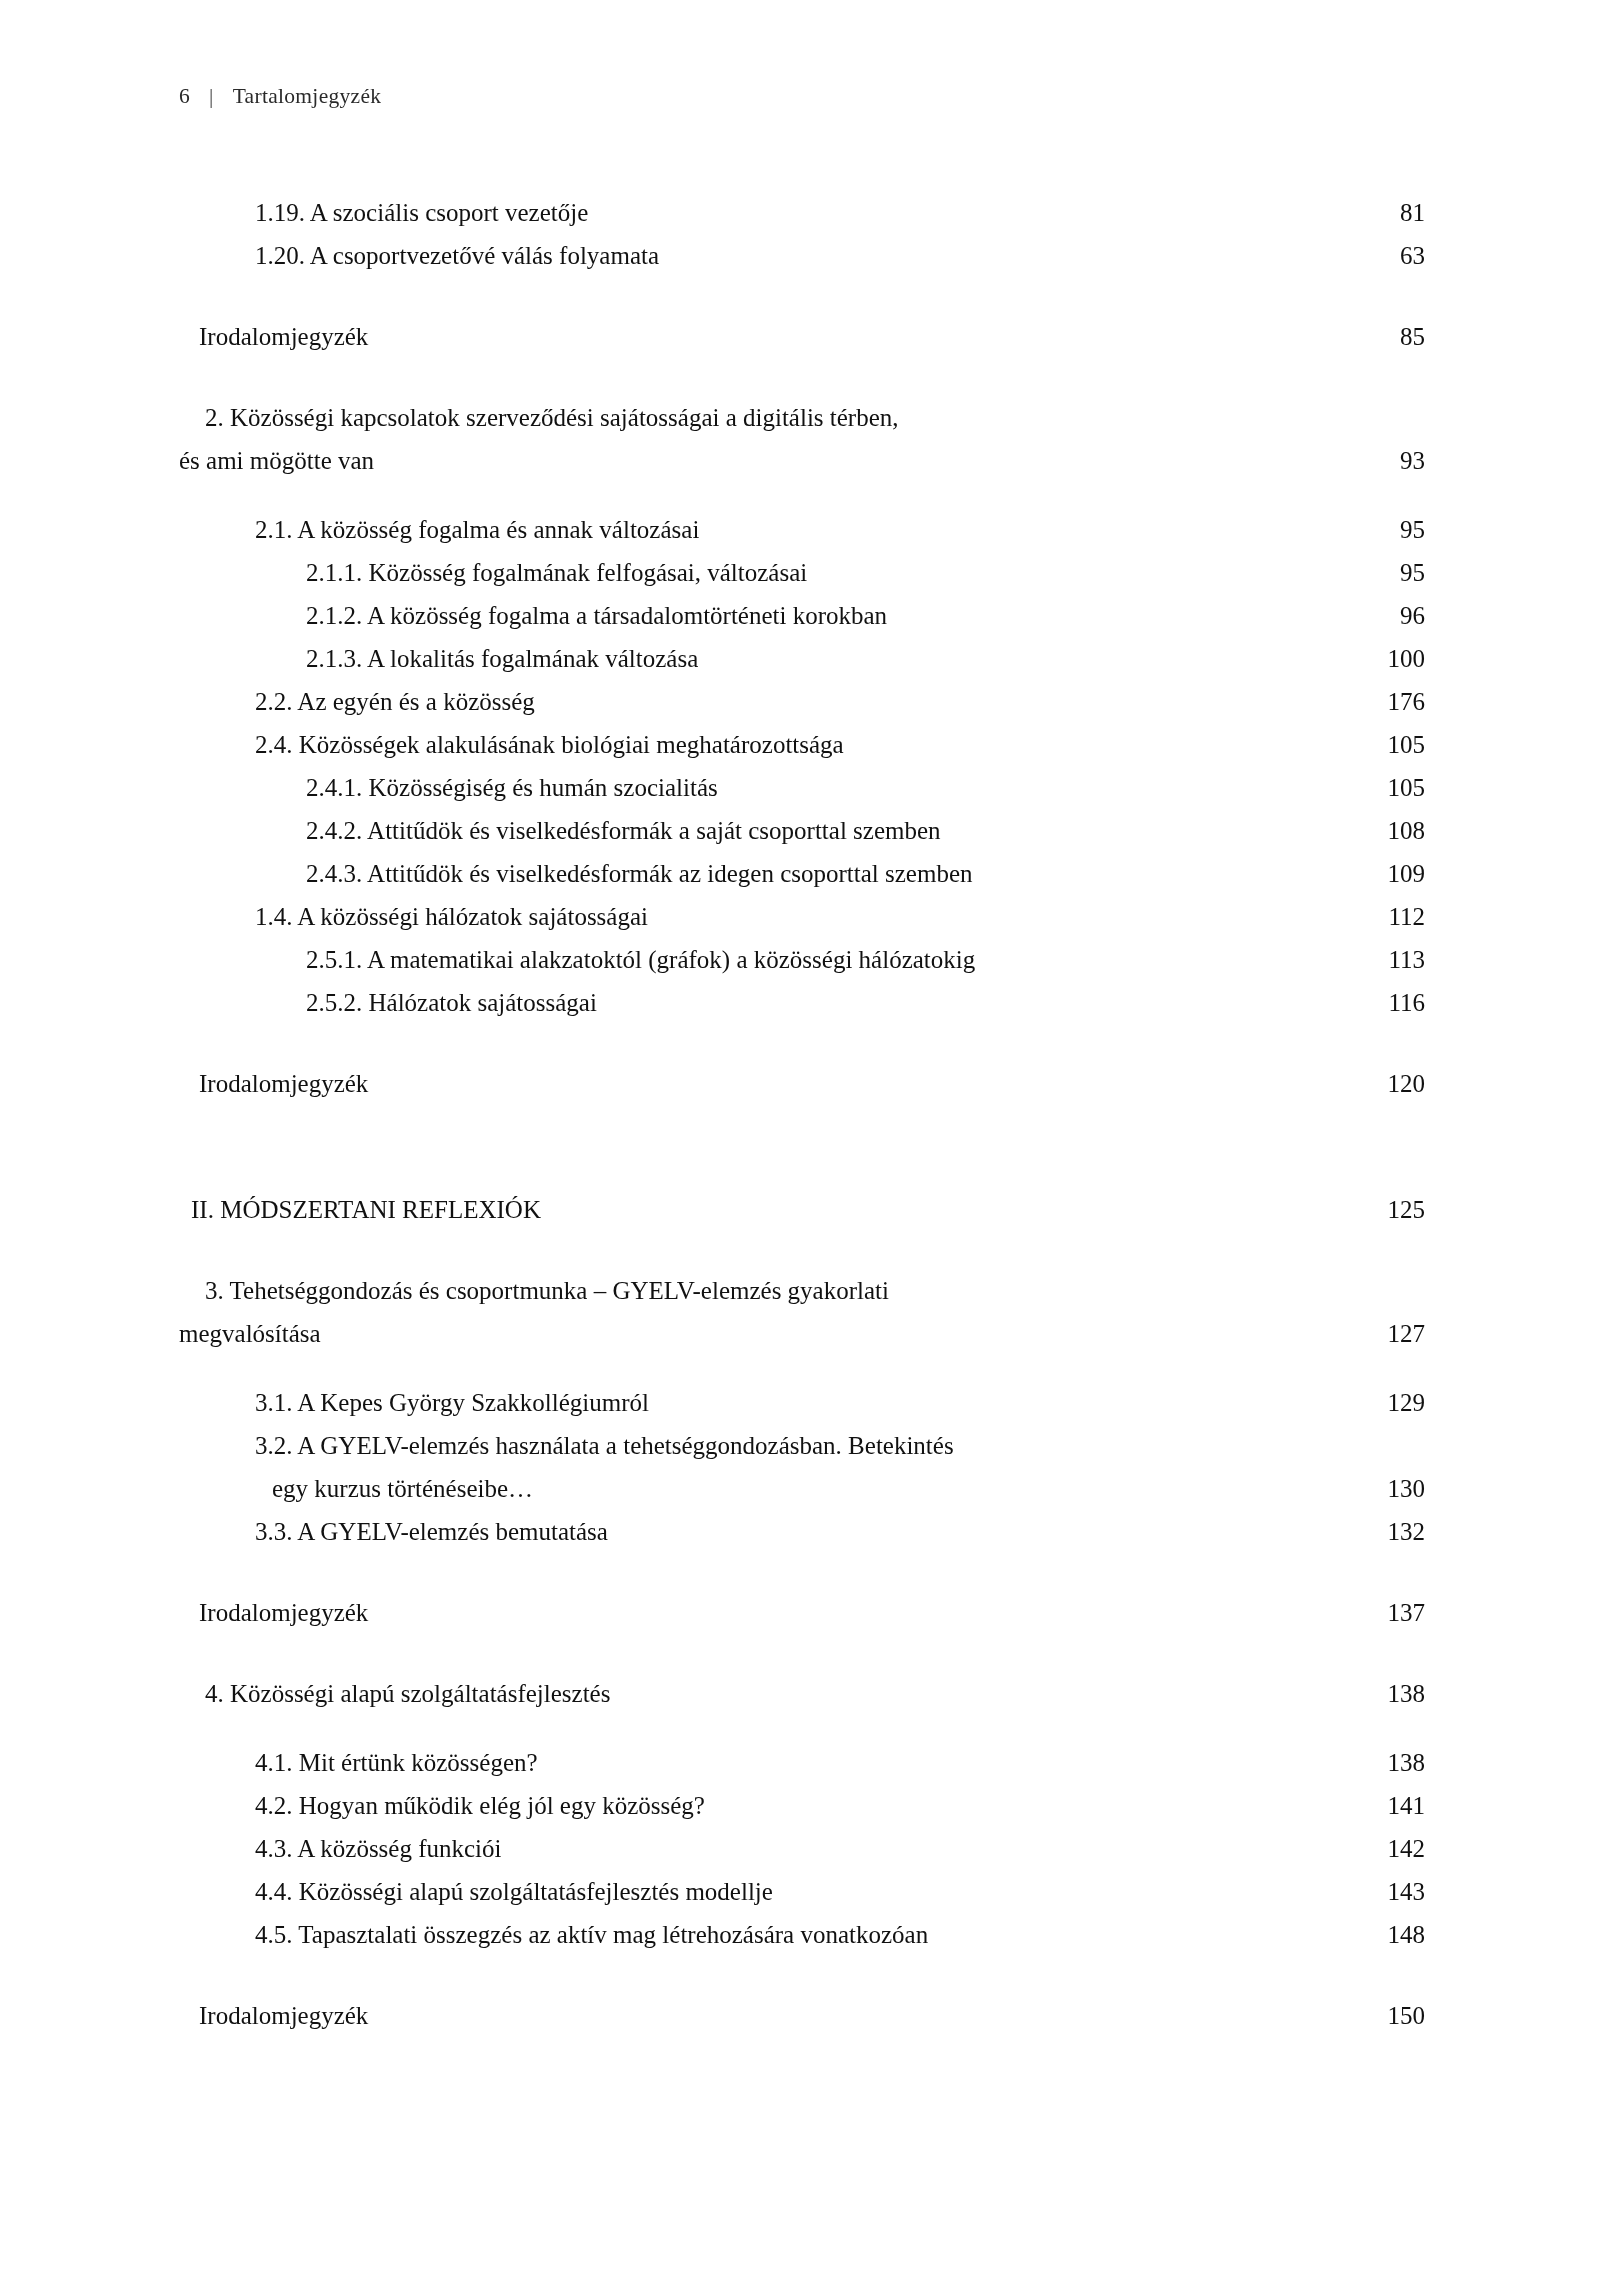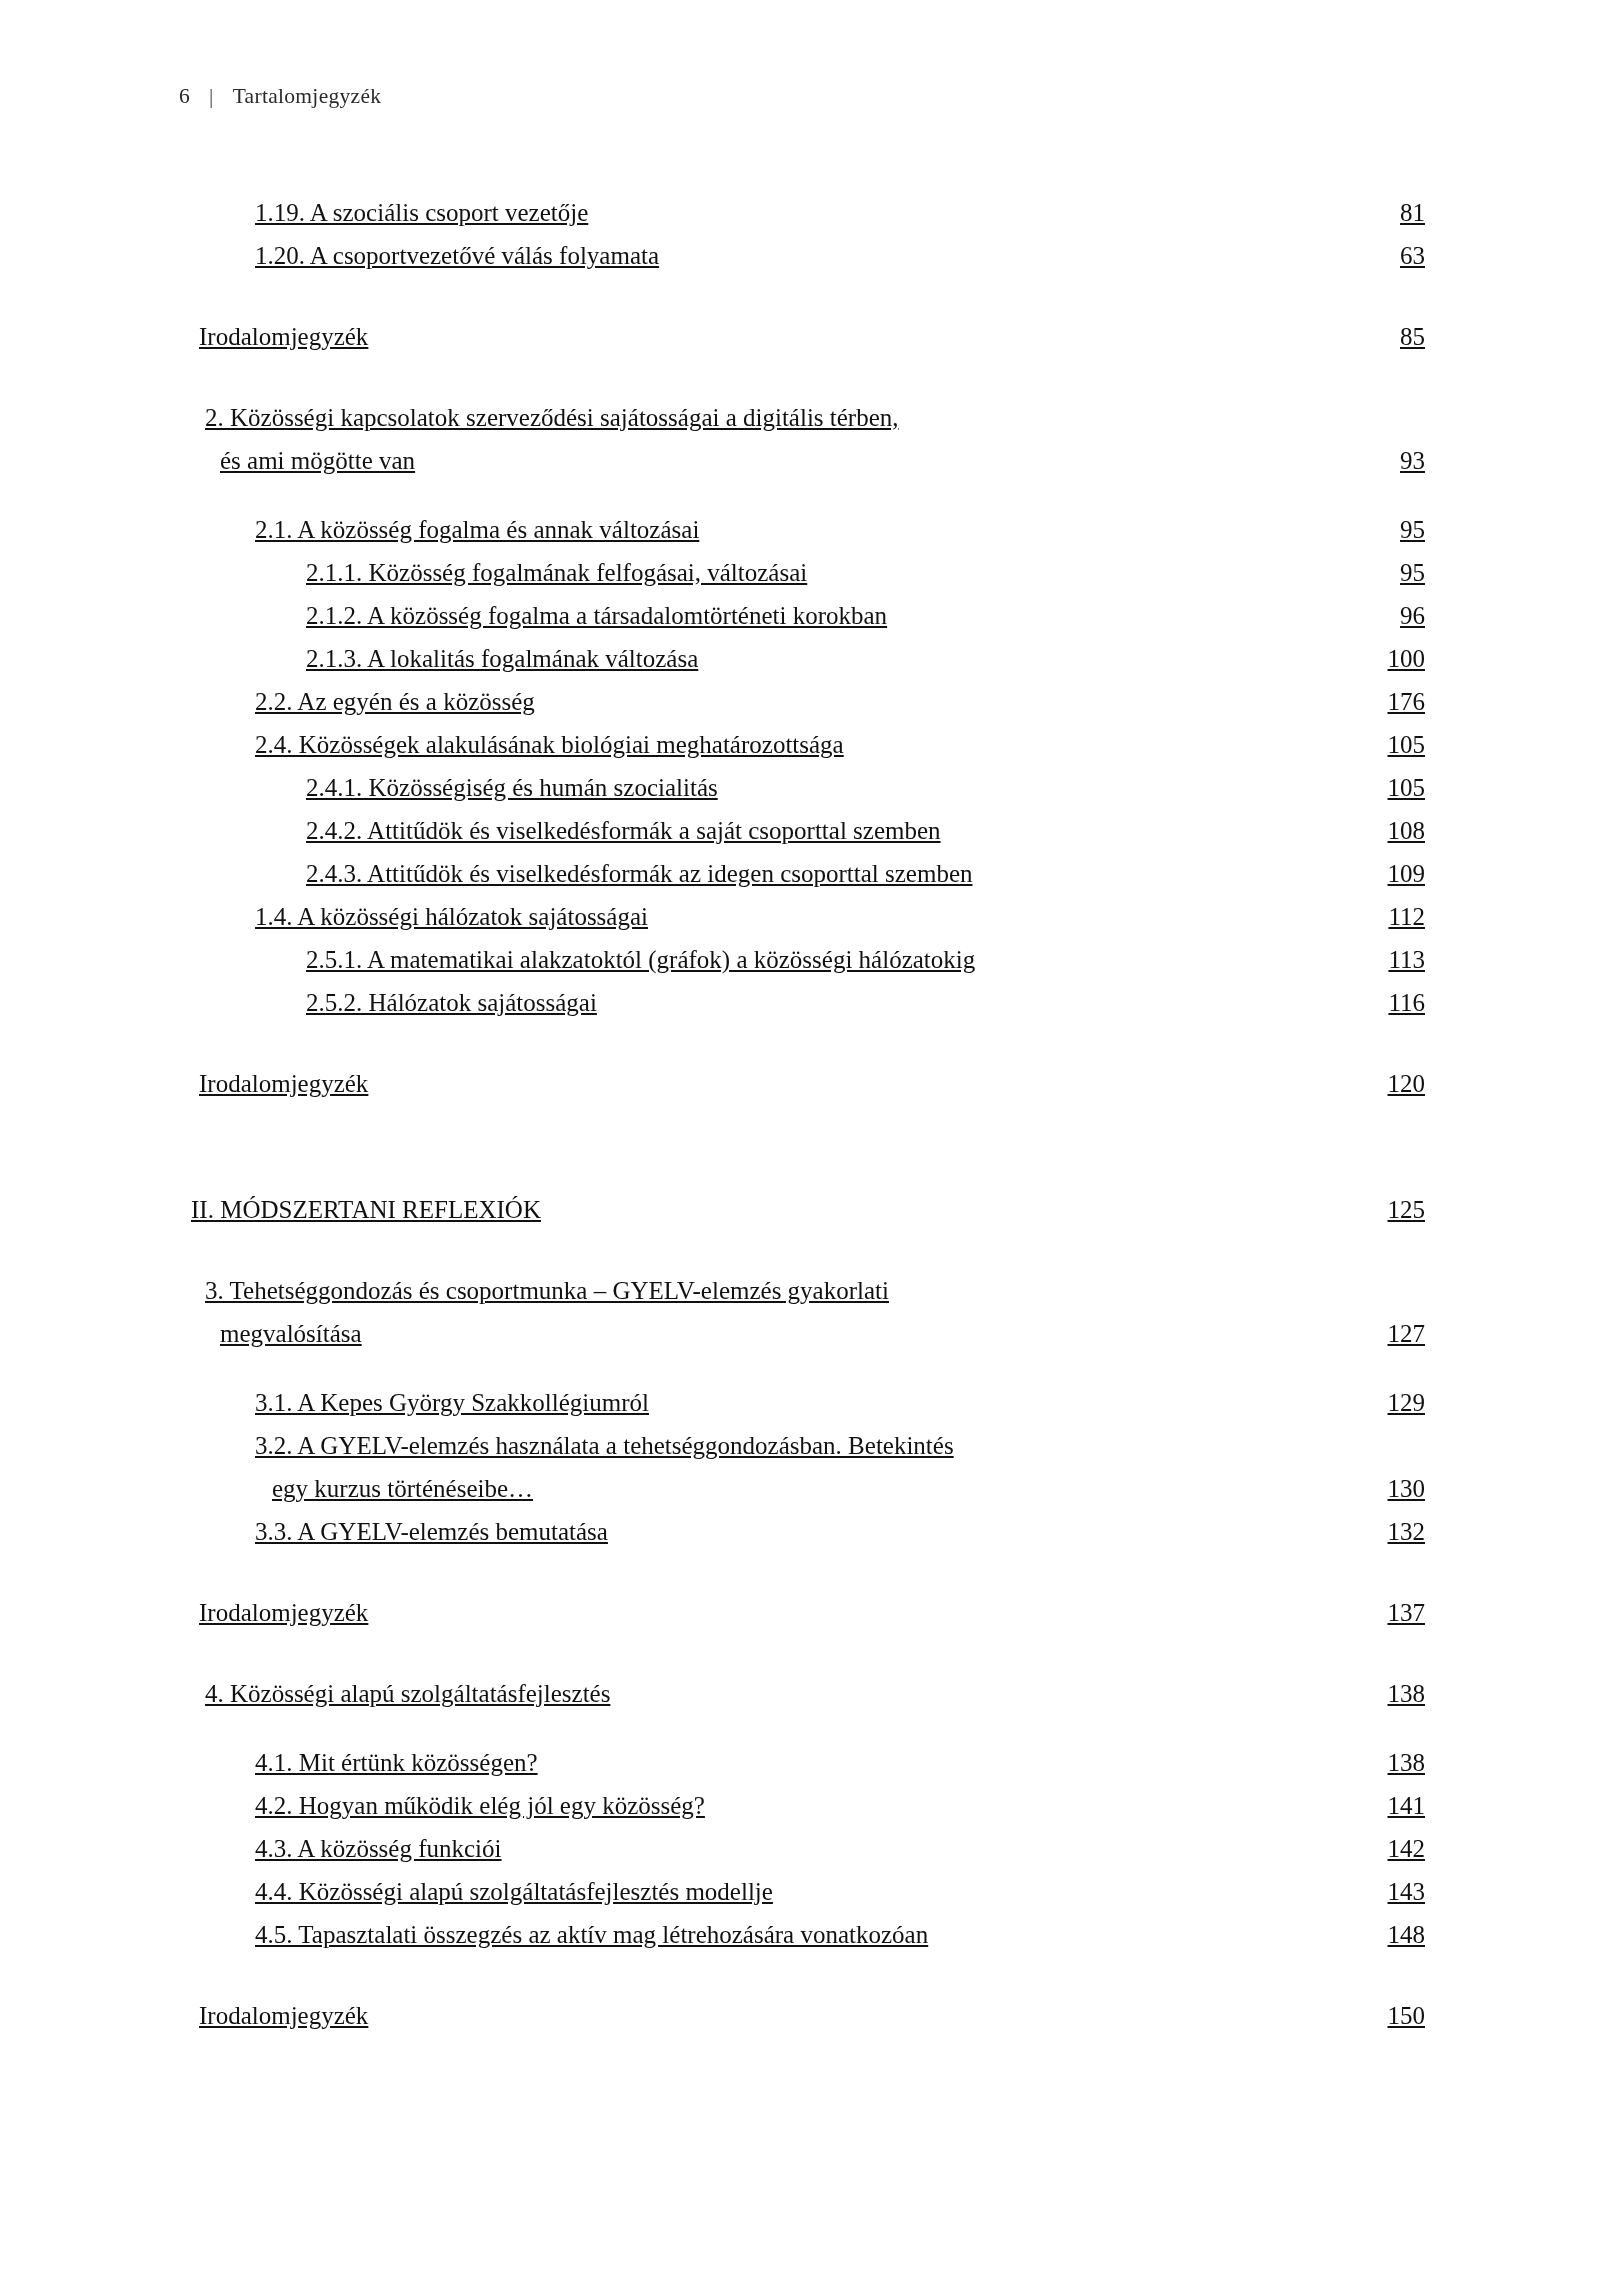--- a/index.html
+++ b/index.html
@@ -45,41 +45,40 @@
     width: 1246px;
   }
 
   .row {
     display: flex;
     align-items: center;
     justify-content: space-between;
     font-size: 25px;
     line-height: 43px;
     color: #111111;
-    text-decoration: underline;
   }
   .row .txt {
     padding-right: 26px;
     white-space: pre-wrap;
   }
   .row .pg {
     flex: 0 0 auto;
     text-align: right;
     min-width: 60px;
     font-variant-numeric: lining-nums;
   }
 
   
   .lvl-part   { margin-left: 12px; }
   .lvl-chap   { margin-left: 26px; }
   .lvl-1      { margin-left: 76px; }
   .lvl-2      { margin-left: 127px; }
   .lvl-bib    { margin-left: 20px; }
 
-  .cont-chap  { margin-left: 41px; }
+  .cont-chap  { }
   .cont-1     { margin-left: 93px; }
 
   .gap-sm { height: 26px; }
   .gap-md { height: 38px; }
   .gap-xl { height: 83px; }
 </style>
 </head>
 <body>
 
 <div class="page">

